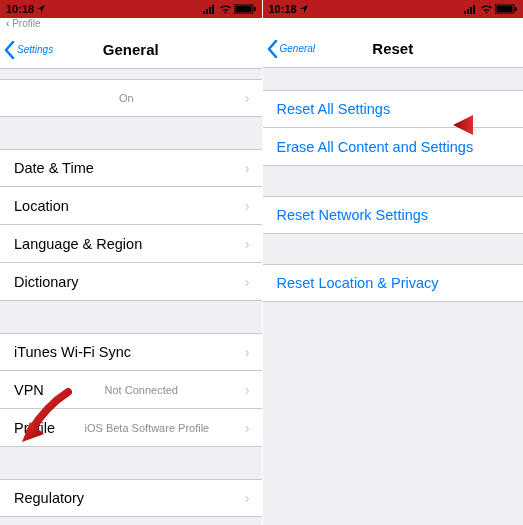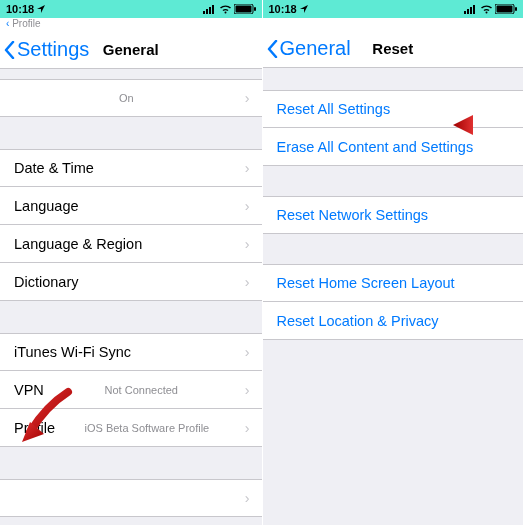--- a/index.html
+++ b/index.html
@@ -15,21 +15,21 @@
     width: 261.5px;
     height: 525px;
     background: #efeff4;
     display: flex;
     flex-direction: column;
     position: relative;
   }
   .screen + .screen { border-left: 1px solid #fff; }
   .status-bar {
     height: 18px;
-    background: #5eead4;
+    background: #b91c1c;
     display: flex;
     align-items: center;
     justify-content: space-between;
     padding: 0 6px;
     font-size: 11px;
     font-weight: 600;
     color: #000;
   }
   .status-left { display: flex; align-items: center; gap: 3px; }
   .status-right { display: flex; align-items: center; gap: 2px; }
@@ -45,23 +45,24 @@
     background: #fff;
     border-bottom: 1px solid #c8c7cc;
     display: flex;
     align-items: center;
     position: relative;
   }
   .back-btn {
     display: flex;
     align-items: center;
     color: #007aff;
-    font-size: 20px;
+    font-size: 10px;
     padding-left: 4px;
     z-index: 2;
+    font-style: italic;
   }
   .back-btn svg { margin-right: 2px; }
   .nav-title {
     position: absolute;
     left: 0; right: 0;
     text-align: center;
     font-size: 15px;
     font-weight: 600;
     color: #000;
   }
@@ -141,21 +142,21 @@
       </div>
     </div>
 
     <div class="group">
       <div class="row">
         <span class="label">Date &amp; Time</span>
         <span class="value"></span>
           <span class="chev">›</span>
       </div>
       <div class="row">
-        <span class="label">Language</span>
+        <span class="label">Location</span>
         <span class="value"></span>
           <span class="chev">›</span>
       </div>
       <div class="row">
         <span class="label">Language &amp; Region</span>
         <span class="value"></span>
           <span class="chev">›</span>
       </div>
       <div class="row">
         <span class="label">Dictionary</span>
@@ -177,20 +178,21 @@
       </div>
       <div class="row">
         <span class="label">Profile</span>
         <span class="value">iOS Beta Software Profile</span>
         <span class="chev">›</span>
       </div>
     </div>
 
     <div class="group">
       <div class="row">
+        <span class="label">Regulatory</span>
         <span class="value"></span>
           <span class="chev">›</span>
       </div>
     </div>
 
     <div class="group">
       <div class="row">
         <span class="label">Reset</span>
         <span class="value"></span>
           <span class="chev">›</span>
@@ -259,23 +261,20 @@
     </div>
 
     <div class="group" style="margin-top:30px">
       <div class="row blue nochev">
         <span class="label">Reset Network Settings</span>
       </div>
     </div>
 
     <div class="group" style="margin-top:30px">
       <div class="row blue nochev">
-        <span class="label">Reset Home Screen Layout</span>
-      </div>
-      <div class="row blue nochev">
         <span class="label">Reset Location &amp; Privacy</span>
       </div>
     </div>
 
   </div>
 
   <svg class="arrow red2" viewBox="0 0 70 30">
     <defs>
         <linearGradient id="rg2" x1="1" y1="0" x2="0" y2="0">
           <stop offset="0" stop-color="#e03030"></stop>

